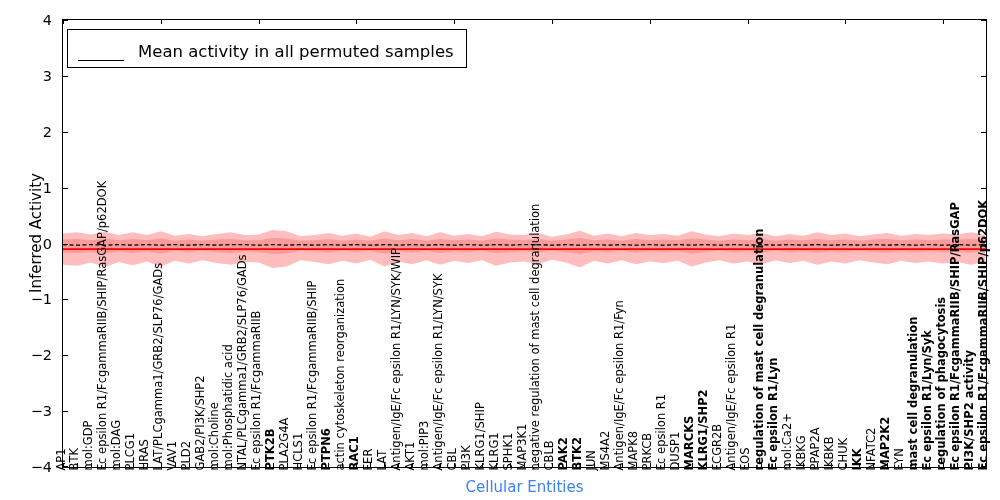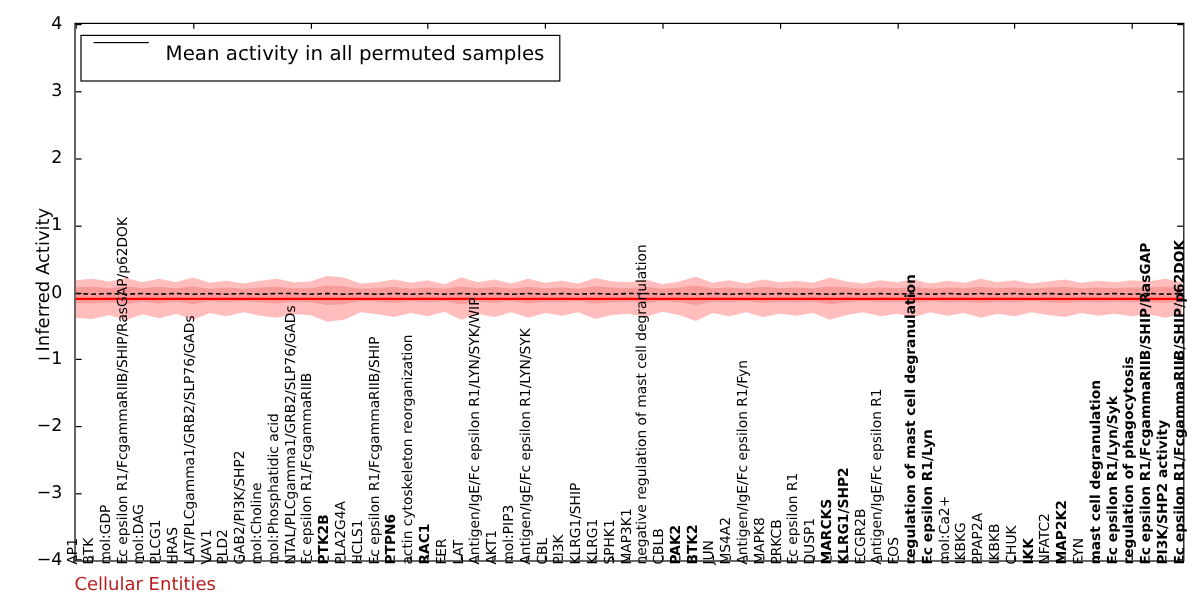--- a/index.html
+++ b/index.html
@@ -45,21 +45,21 @@
     position:absolute;left:-192px;top:224px;
     width:440px;text-align:center;
     font-size:15px;color:#000;
     transform:rotate(-90deg);transform-origin:center center;
   }
   #ytitleWrap{position:absolute;left:8px;top:0;width:20px;height:500px;}
 
   
   #xtitle{
     position:absolute;left:62px;top:478px;width:925px;
-    font-size:15px;color:#b91c1c;
+    text-align:center;font-size:15px;color:#3b82f6;
   }
 
   
   #xlabels{position:absolute;left:62px;top:470px;width:925px;height:0;}
   #xlabels .xl{
     position:absolute;bottom:0;
     font-size:11.5px;line-height:11.5px;color:#000;
     white-space:nowrap;
     transform-origin:left bottom;
     transform:rotate(-90deg);
@@ -67,21 +67,21 @@
   }
   #xlabels .xl.bold{font-weight:bold;}
 
   
   #legend{
     position:absolute;left:67px;top:29px;
     background:#fff;border:1.3px solid #000;
     padding:5px 12px 6px 10px;
     box-sizing:border-box;
   }
-  .lgrow{display:flex;align-items:flex-start;height:26px;}
+  .lgrow{display:flex;align-items:flex-end;height:26px;}
   .lgline{width:46px;height:0;border-top:1.5px solid #000;margin-right:14px;}
   .lgline.red{border-top-color:#ff0000;}
   .lgtxt{font-size:16.5px;color:#000;white-space:nowrap;}
 
   svg{display:block;}
 </style>
 </head>
 <body>
 
 <div id="fig">

